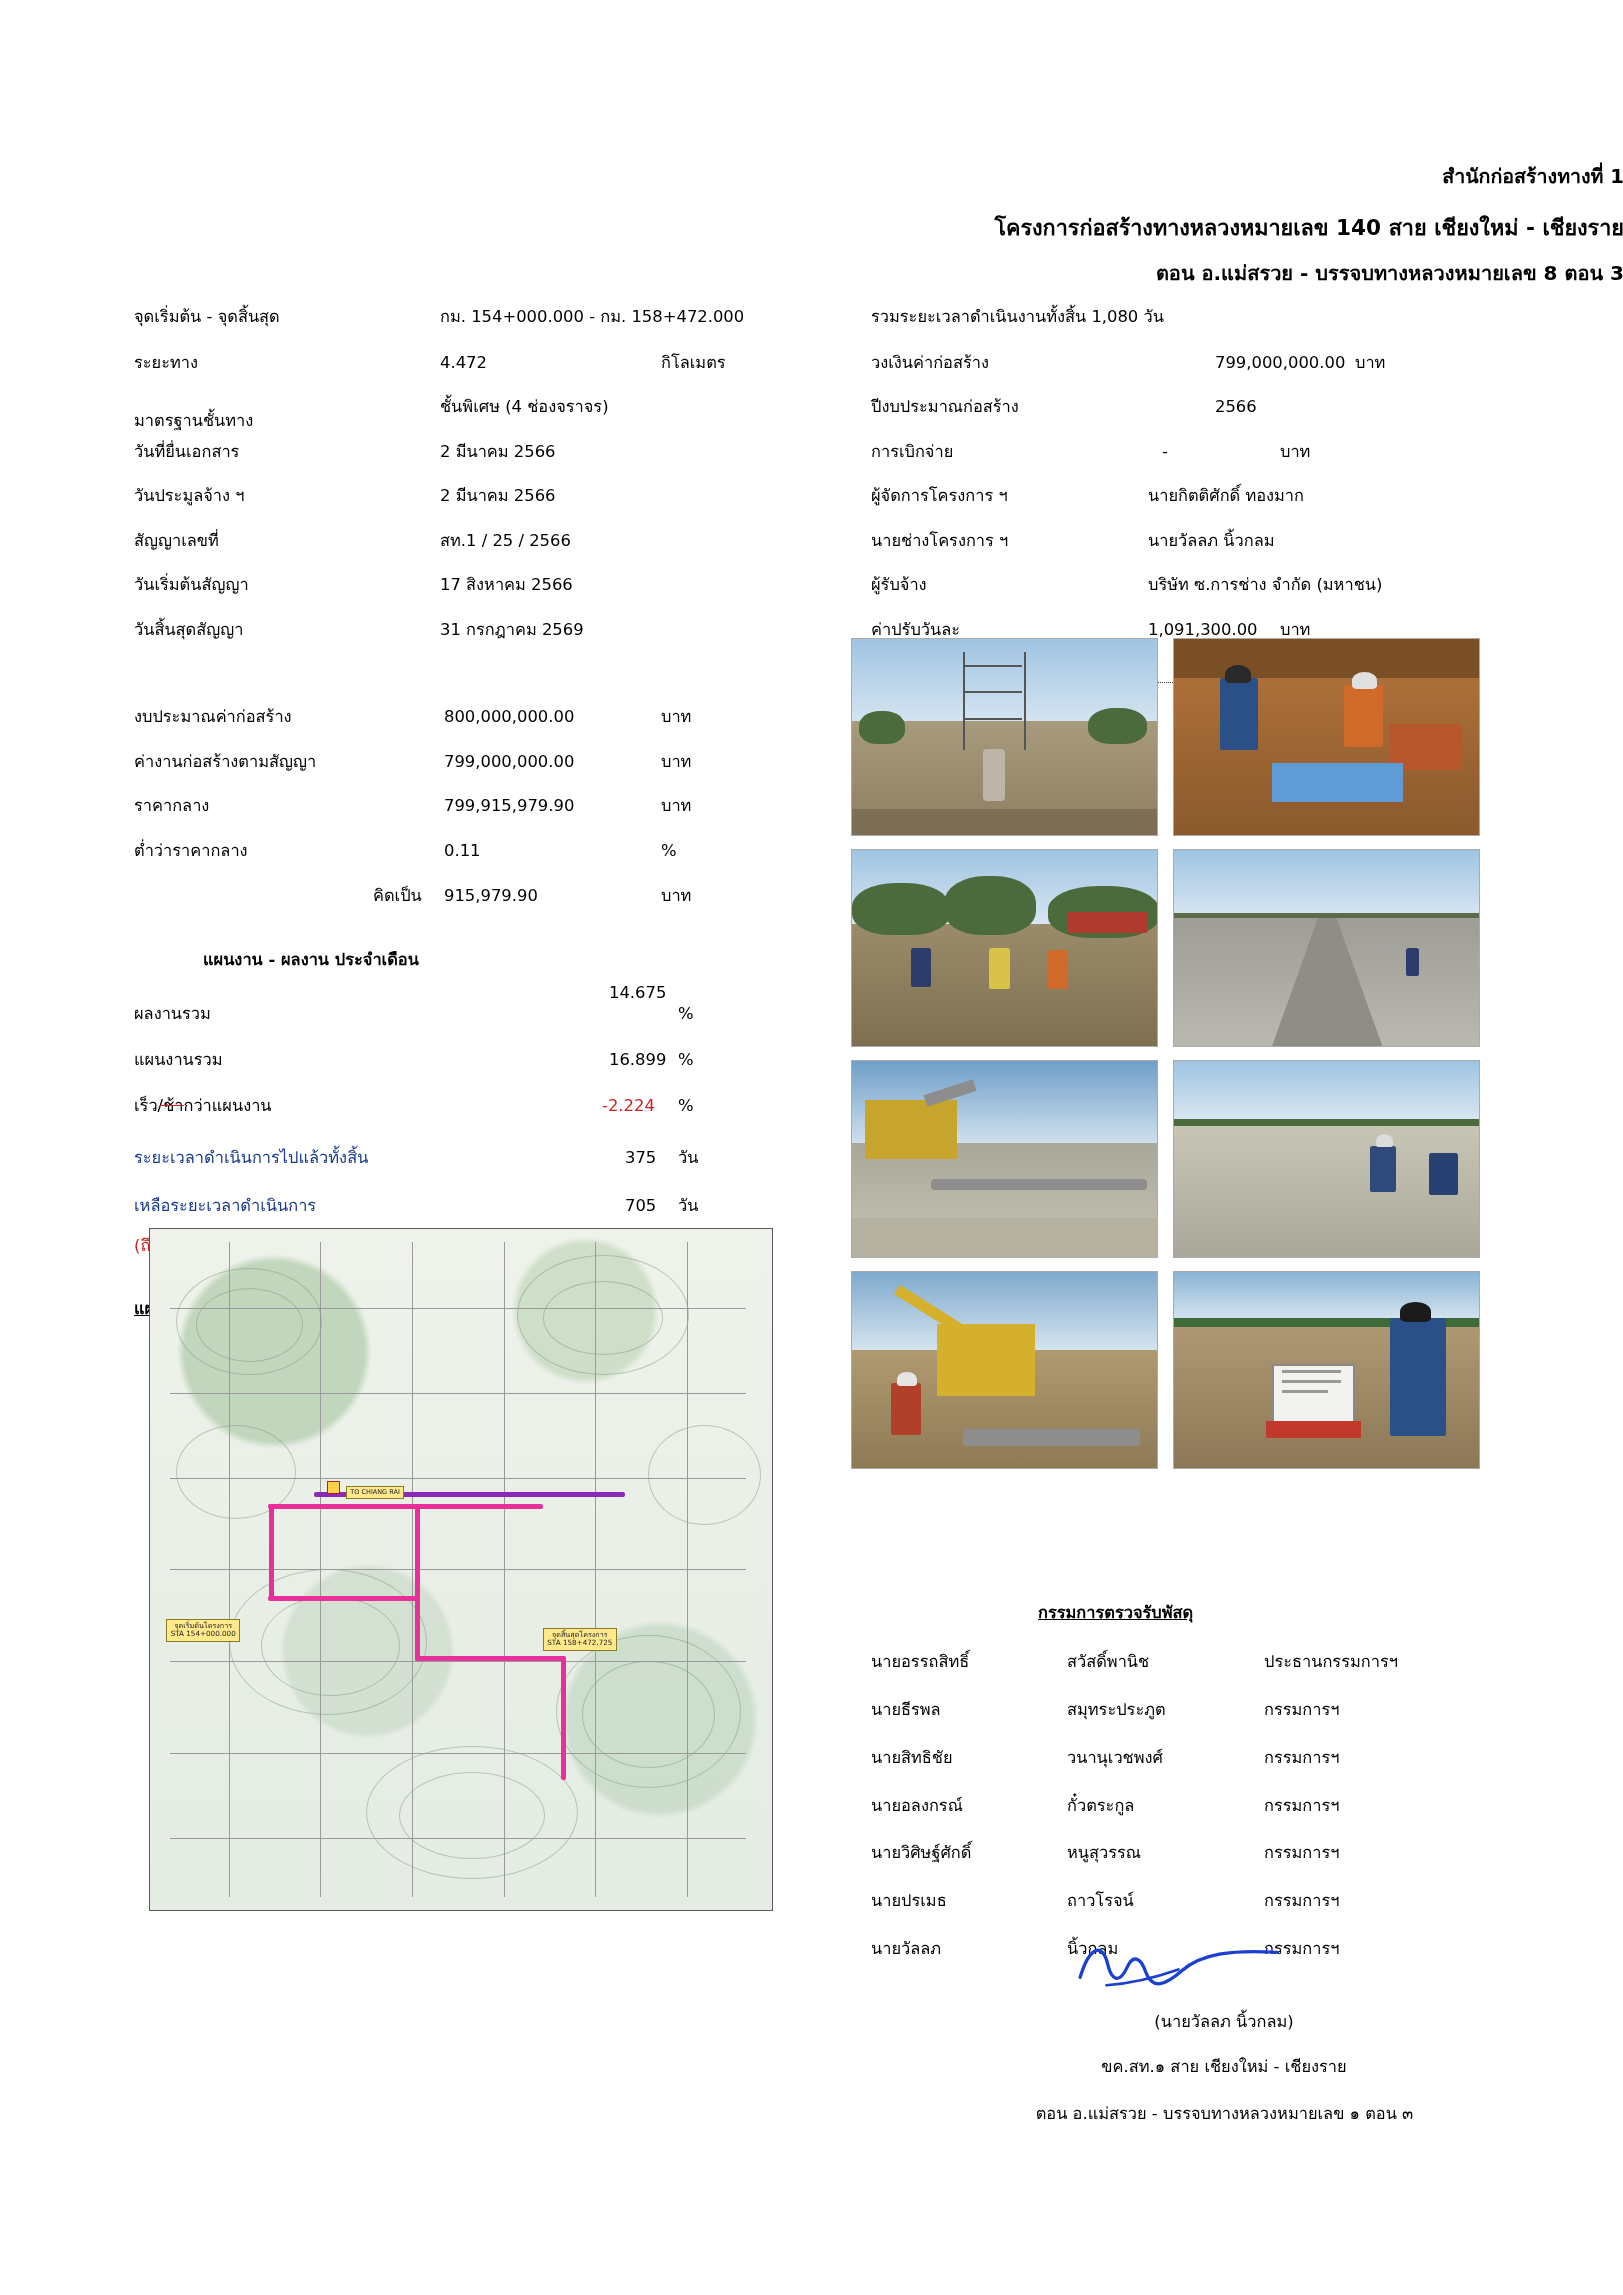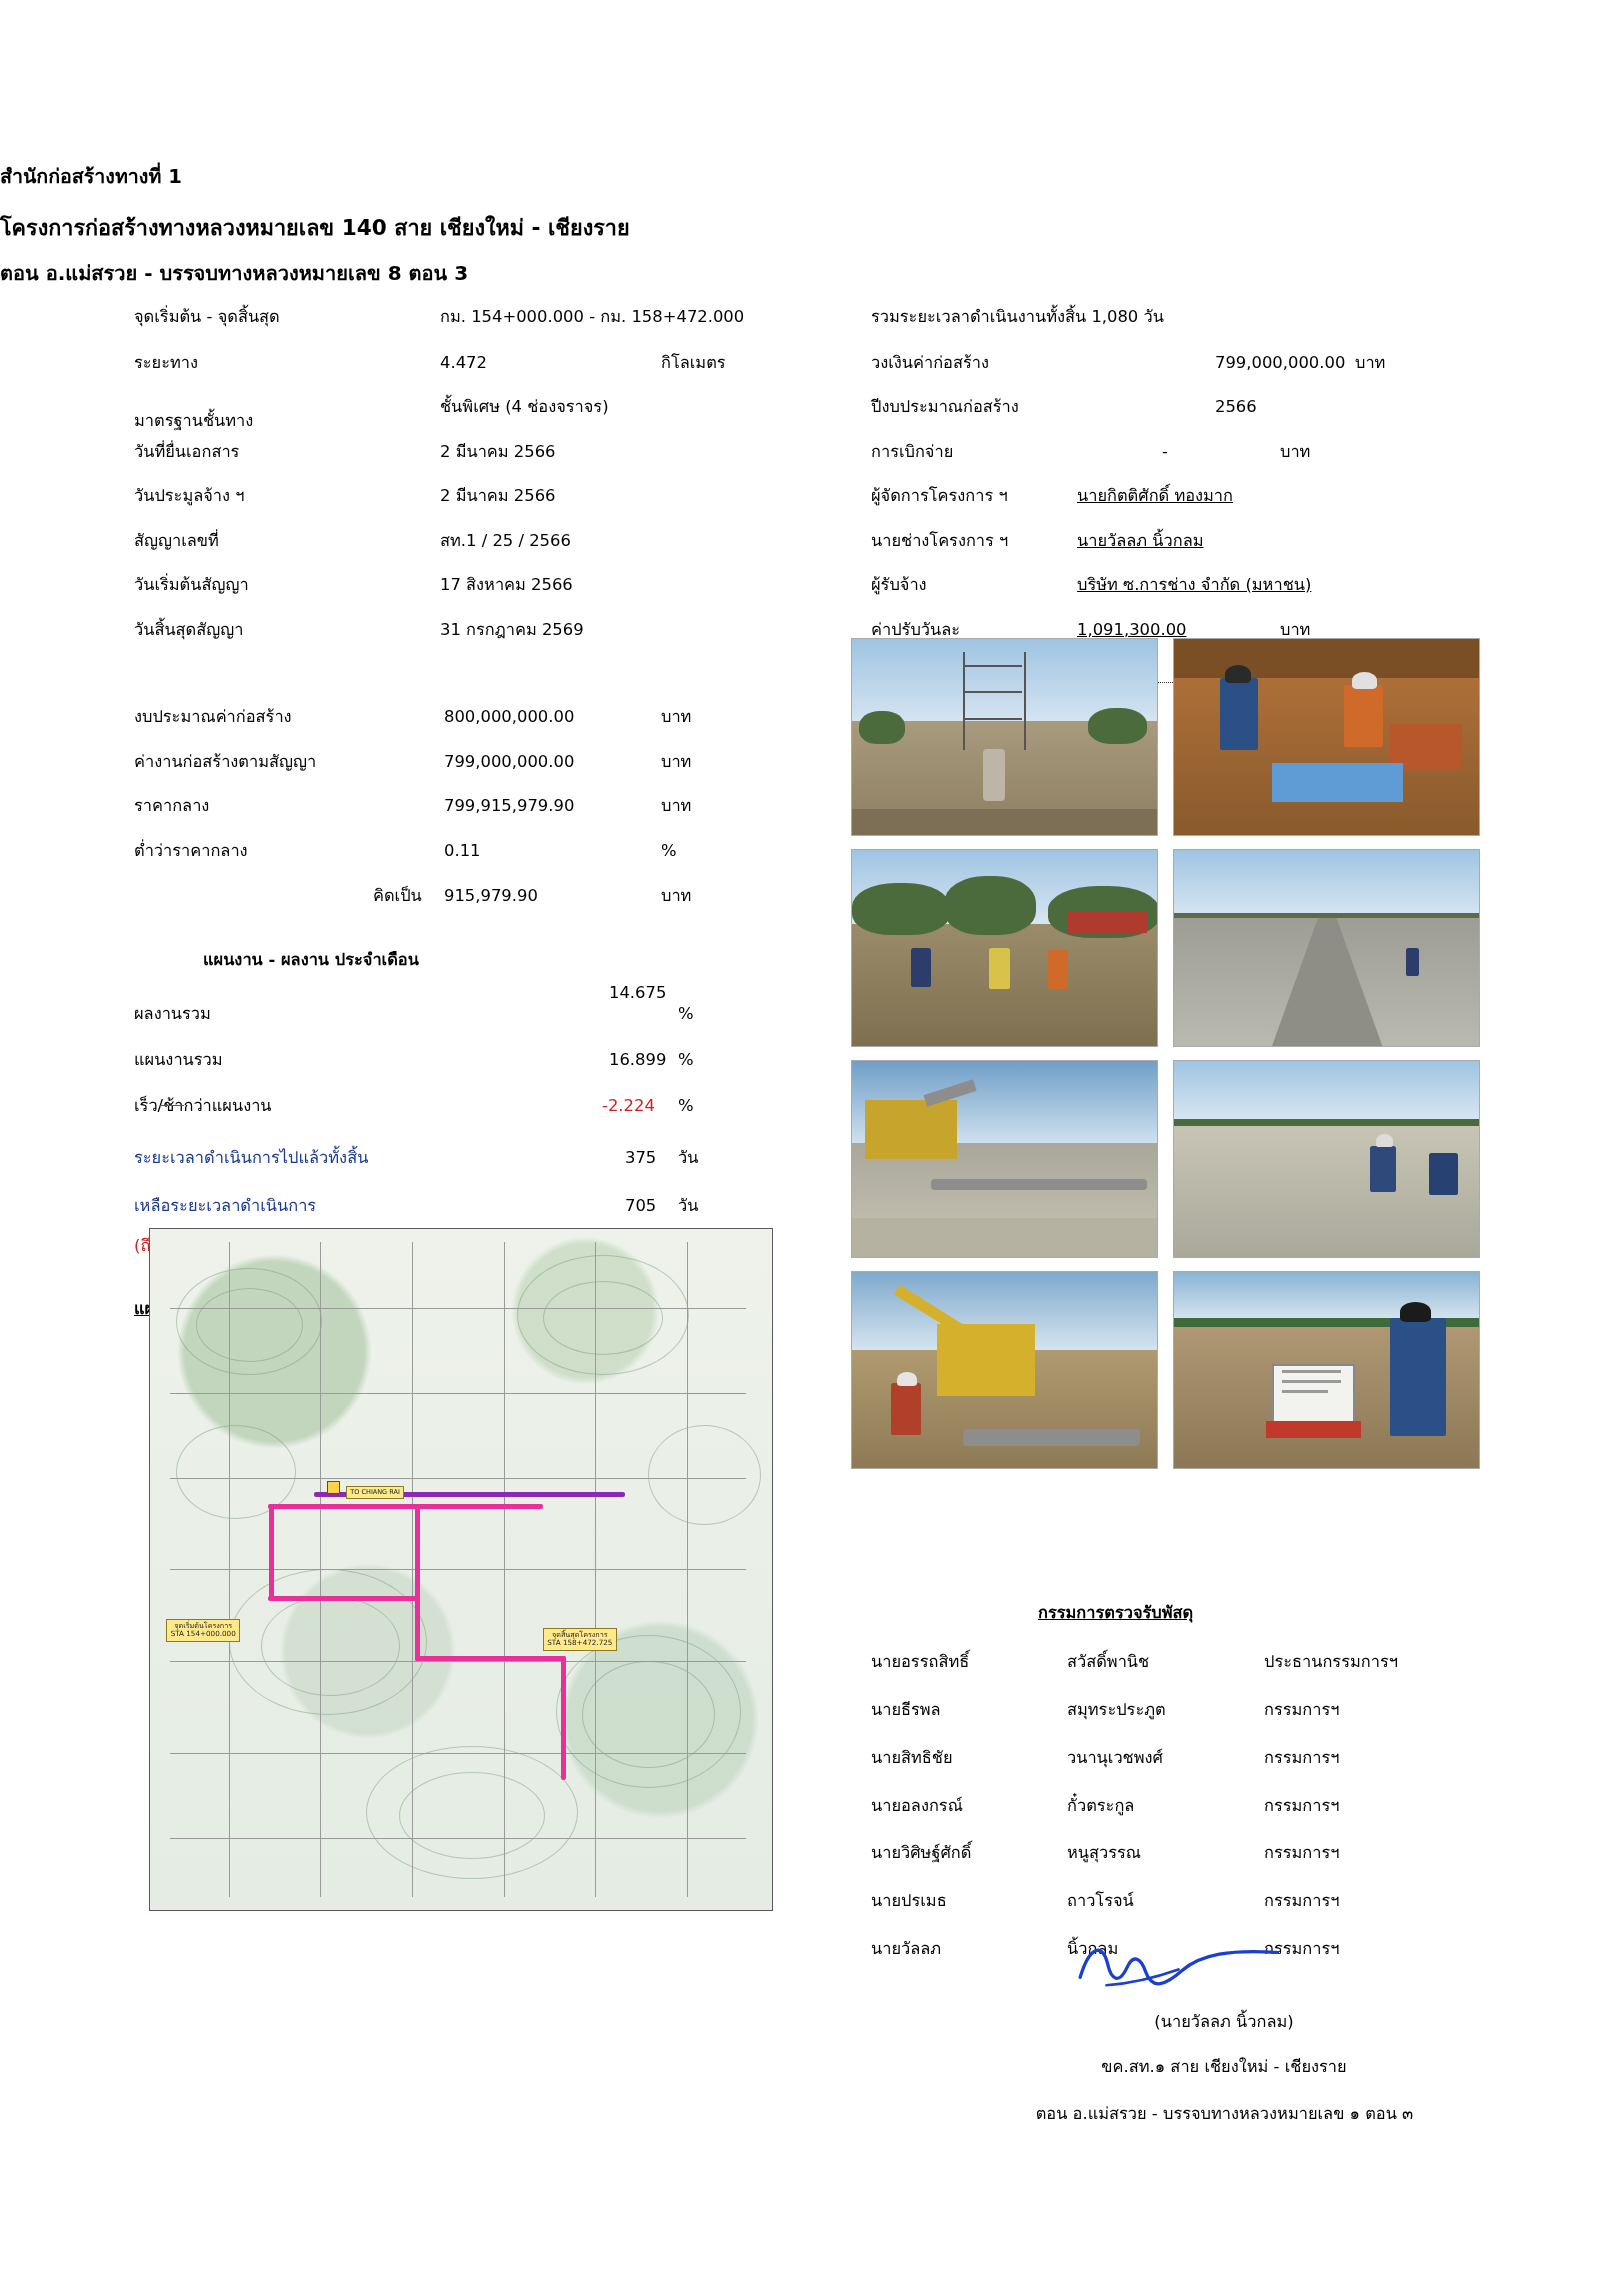--- a/index.html
+++ b/index.html
@@ -22,21 +22,21 @@
     position: absolute;
     left: 0; top: 0;
     width: 1624px;
     height: 2295px;
   }
 
   
   .hdr {
     position: absolute;
     width: 100%;
-    text-align: left;
+    text-align: right;
     font-weight: bold;
   }
   #hdr1 { top: 160px; font-size: 19.6px; }
   #hdr2 { top: 210px; font-size: 21.6px; }
   #hdr3 { top: 257px; font-size: 20px; }
 
   
   .t {
     position: absolute;
     font-size: 16.4px;
@@ -47,21 +47,21 @@
   .t.red { color: #cc2222; }
   .t.blue { color: #1a3a8f; }
 
   
   .lbl { left: 134px; }
   .val { left: 440px; }
   .unit { left: 661px; }
 
   
   .rlbl { left: 871px; }
-  .rval { left: 1077px; text-decoration: underline; }
+  .rval { left: 1148px; }
   .runit { left: 1355px; }
 
   
   .ul { text-decoration: underline; }
 
   
   #map-box {
     position: absolute;
     left: 149px;
     top: 1228px;

